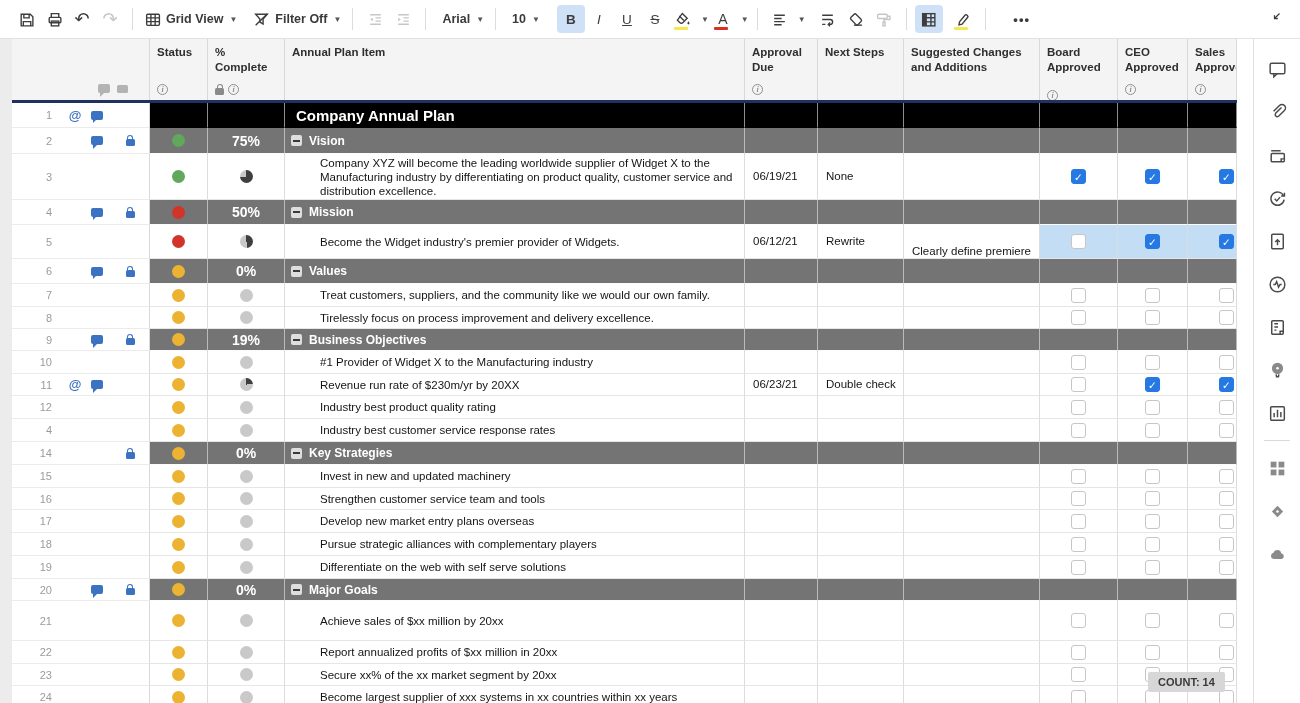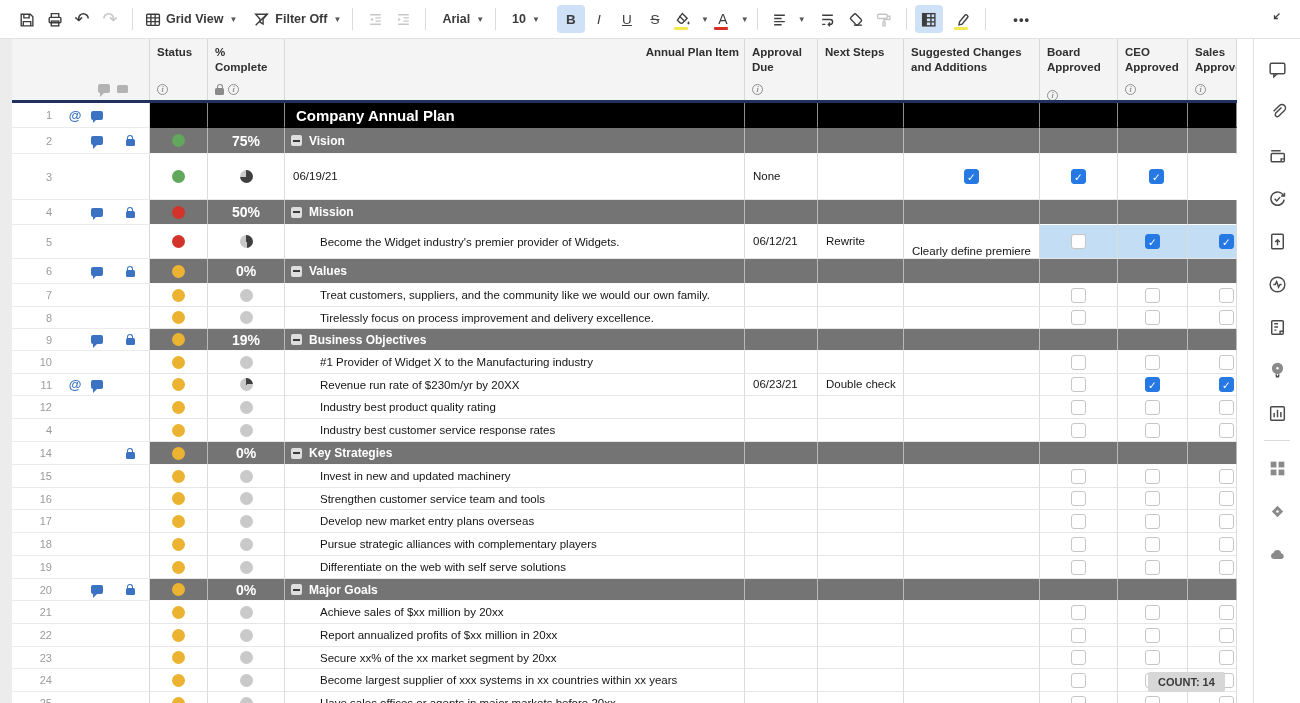--- a/index.html
+++ b/index.html
@@ -258,21 +258,21 @@
             <span class="inf">i</span>
           </div>
         </div>
         <div class="hcell" style="width: 77px;">
           <span class="hlabel">% Complete</span>
           <div class="hicons">
             <span class="lk gray"></span>
             <span class="inf">i</span>
           </div>
         </div>
-        <div class="hcell" style="width: 460px; align-items: flex-end;">
+        <div class="hcell" style="width: 460px;">
           <span class="hlabel">Annual Plan Item</span>
         </div>
         <div class="hcell" style="width: 73px;">
           <span class="hlabel">Approval Due</span>
           <div class="hicons">
             <span class="inf">i</span>
           </div>
         </div>
         <div class="hcell" style="width: 86px;">
           <span class="hlabel">Next Steps</span>
@@ -364,20 +364,23 @@
           <span class="slot"></span>
           <span class="fx"></span>
           <span class="slot"></span>
         </div>
         <div class="cellb c-status">
           <span class="dot green"></span>
         </div>
         <div class="cellb c-pct">
           <span class="pie" style="background: conic-gradient(rgb(63, 63, 63) 75%, rgb(201, 201, 201) 0deg);"></span>
         </div>
+        <div class="cellb c-item">
+          <span class="row-text">Company XYZ will become the leading worldwide supplier of Widget X to the Manufacturing industry by differentiating on product quality, customer service and distribution excellence.</span>
+        </div>
         <div class="cellb c-approval">
           <span class="celltext">06/19/21</span>
         </div>
         <div class="cellb c-next">
           <span class="celltext">None</span>
         </div>
         <div class="cellb c-sugg"></div>
         <div class="cellb c-check">
           <span class="cb on">✓</span>
         </div>
@@ -915,21 +918,21 @@
           <span class="minus"></span>
           <span class="row-text">Major Goals</span>
         </div>
         <div class="cellb c-approval"></div>
         <div class="cellb c-next"></div>
         <div class="cellb c-sugg"></div>
         <div class="cellb c-check"></div>
         <div class="cellb c-check"></div>
         <div class="cellb c-check c-sales"></div>
       </div>
-      <div class="row r-item" style="height: 23px;">
+      <div class="row r-item" style="height: 40px;">
         <div class="gutter">
           <span class="rnum">21</span>
           <span class="gsp"></span>
           <span class="slot"></span>
           <span class="slot"></span>
           <span class="fx"></span>
           <span class="slot"></span>
         </div>
         <div class="cellb c-status">
           <span class="dot yellow"></span>

